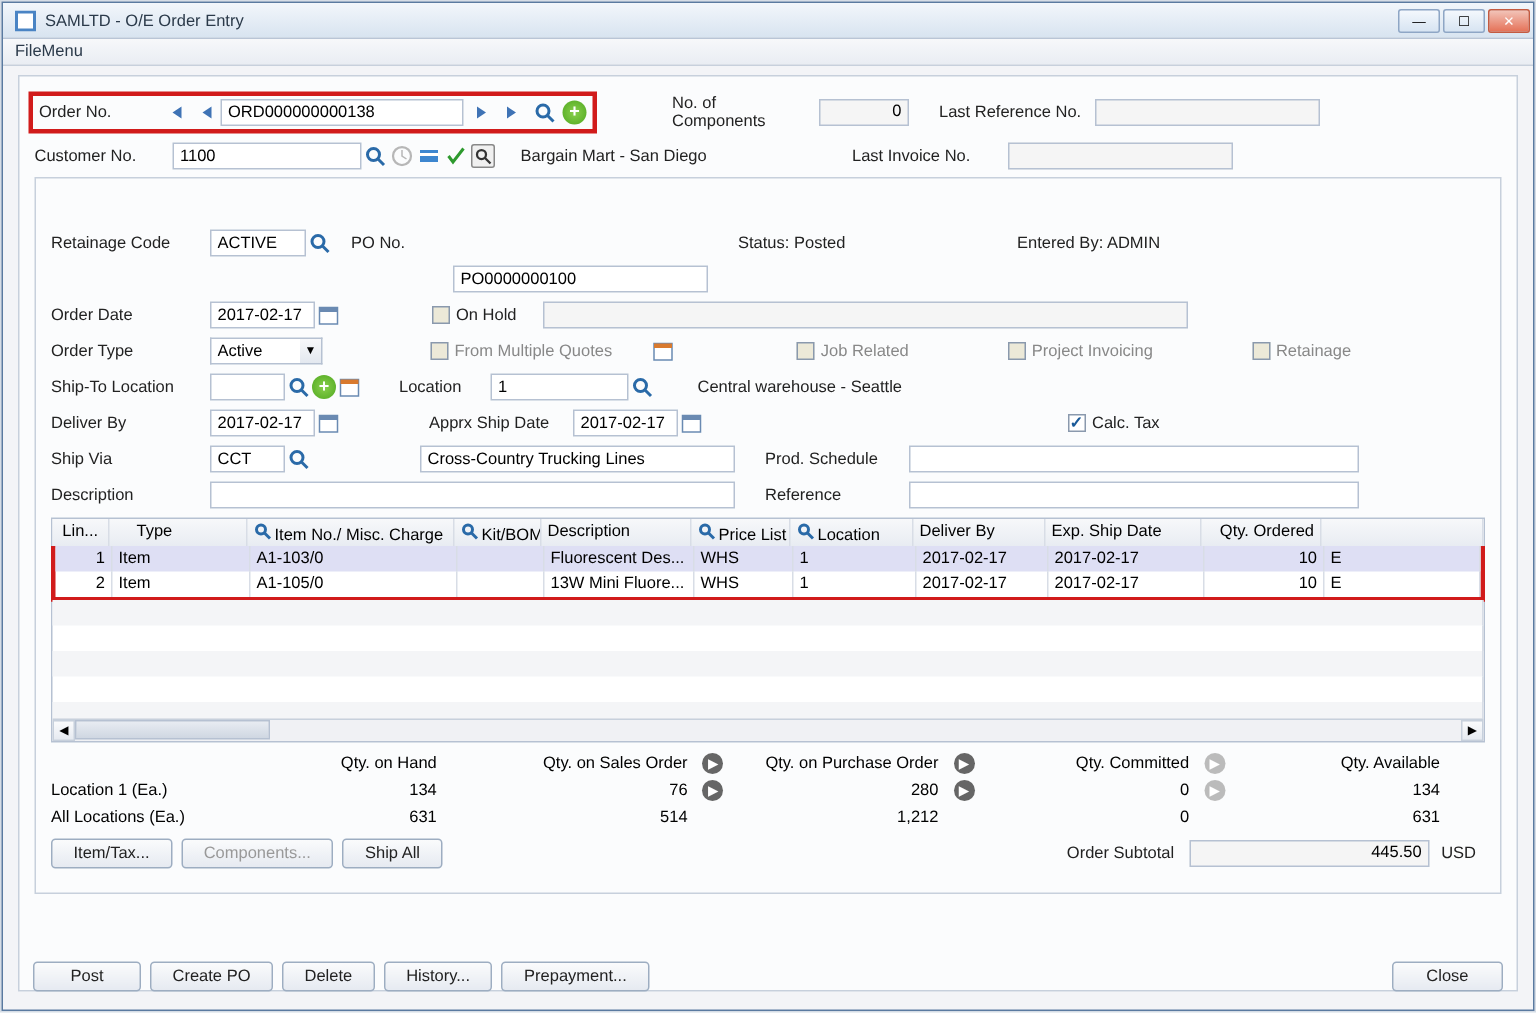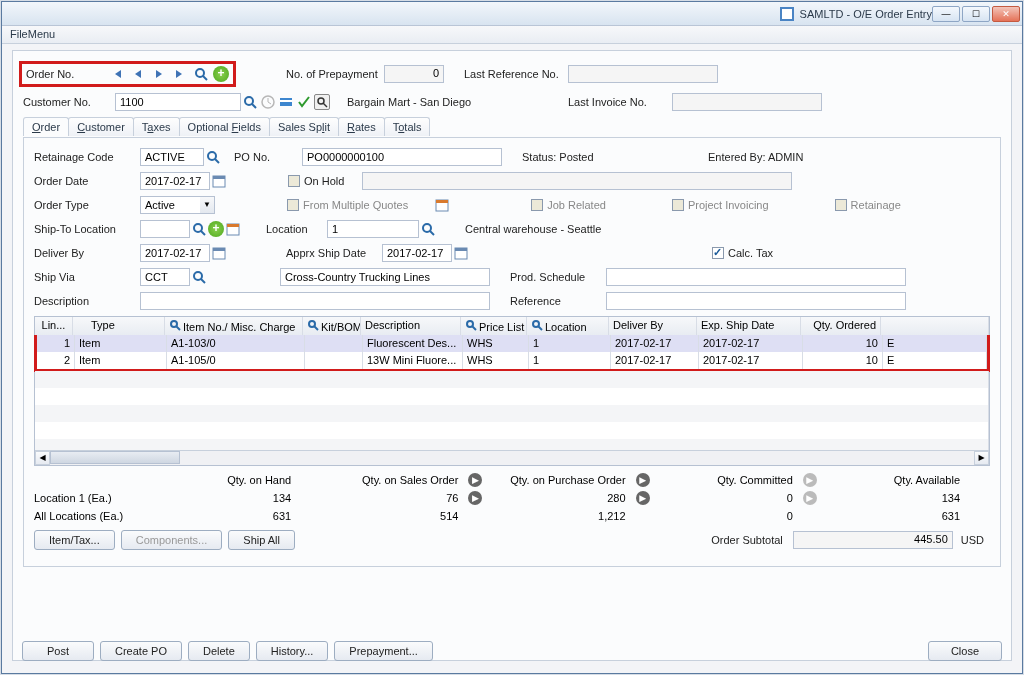--- a/index.html
+++ b/index.html
@@ -1,18 +1,18 @@
 <!DOCTYPE html>
 <html><head>
 <meta charset="utf-8">
 <style>
 *{box-sizing:border-box;font-family:"Segoe UI",Tahoma,sans-serif;font-size:11px;margin:0;padding:0}
 body{background:#d6dde6;width:1024px;height:675px;overflow:hidden}
 .window{border:1px solid #5a7aa0;background:#f3f4f7;height:673px;width:1022px;margin:1px}
-.titlebar{display:flex;align-items:center;justify-content:flex-end;height:24px;background:linear-gradient(#f2f6fb,#d8e4f0);border-bottom:1px solid #b9c5d6;padding:0 2px}
+.titlebar{display:flex;align-items:center;justify-content:space-between;height:24px;background:linear-gradient(#f2f6fb,#d8e4f0);border-bottom:1px solid #b9c5d6;padding:0 2px}
 .titlebar .title{display:flex;align-items:center;gap:4px;padding-left:4px;color:#2b3a4a}
 .titlebar .wbtns{display:flex;gap:2px}
 .wbtn{width:28px;height:16px;border:1px solid #8ea6c5;background:linear-gradient(#f4f8fd,#d7e4f2);border-radius:2px;font-size:9px;line-height:14px;text-align:center}
 .wbtn.close{background:linear-gradient(#f2c4b9,#e57258);border-color:#c45a40;color:#fff}
 .menubar{height:18px;background:linear-gradient(#f7f8fa,#e9edf3);border-bottom:1px solid #c7d0dc;padding:2px 8px;color:#2b3a4a}
 .inner{padding:6px 10px 10px 10px;background:#f3f4f7;height:calc(100% - 44px);position:relative}
 .panel{border:1px solid #c7d0dc;background:#fbfcfd;padding:10px 10px 6px 10px;position:relative;height:100%}
 .row{display:flex;align-items:center;margin-bottom:6px}
 .label{color:#222;margin-right:6px}
 .input{border:1px solid #b6c1d2;background:#fff;height:18px;padding:1px 4px}
@@ -81,41 +81,42 @@
                 <svg width="12" height="12">
                   <path d="M2 2v8M10 2l-6 4 6 4z" fill="#3f73b5"></path>
                 </svg>
               </span>
          <span class="icon">
                 <svg width="10" height="12">
                   <path d="M8 2l-6 4 6 4z" fill="#3f73b5"></path>
                 </svg>
               </span>
         </span>
+        <input class="input" style="width: 162px;" value="ORD000000000138">
         <span class="nav-group" style="margin-left:3px">
          <span class="icon">
                 <svg width="10" height="12">
                   <path d="M2 2l6 4-6 4z" fill="#3f73b5"></path>
                 </svg>
               </span>
          <span class="icon">
                 <svg width="12" height="12">
                   <path d="M10 2v8M2 2l6 4-6 4z" fill="#3f73b5"></path>
                 </svg>
               </span>
          <span class="icon zoom">
                 <svg width="14" height="14" fill="none" stroke-width="2">
                   <circle cx="6" cy="6" r="4"></circle>
                   <line x1="9" y1="9" x2="13" y2="13"></line>
                 </svg>
               </span>
          <span class="btnplus">+</span>
         </span>
       </div>
-      <span class="label" style="margin-left:50px;width:92px">No. of Prepayment</span>
+      <span class="label" style="margin-left:50px;width:92px">No. of Components</span>
       <span class="input ro" style="width:60px;text-align:right">0</span>
       <span class="label" style="margin-left:20px;width:98px">Last Reference No.</span>
       <input class="input ro" style="width: 150px;" value="">
     </div>
 
     <div class="row">
       <span class="label" style="width:86px">Customer No.</span>
       <input class="input" style="width: 126px;" value="1100">
       <span class="icon zoom">
             <svg width="14" height="14" fill="none" stroke-width="2">
@@ -144,42 +145,33 @@
             <svg width="12" height="12" fill="none" stroke="#333" stroke-width="1.5">
               <circle cx="5" cy="5" r="3"></circle>
               <line x1="7" y1="7" x2="11" y2="11"></line>
             </svg>
           </span>
       <span class="label" style="margin-left:16px;width:195px">Bargain Mart - San Diego</span>
       <span class="label" style="margin-left:20px;width:98px">Last Invoice No.</span>
       <input class="input ro" style="width: 150px;" value="">
     </div>
 
-    <div class="tabs">
-      <div class="tab active"><span class="u">O</span>rder</div>
-      <div class="tab"><span class="u">C</span>ustomer</div>
-      <div class="tab">T<span class="u">a</span>xes</div>
-      <div class="tab">Optional <span class="u">F</span>ields</div>
-      <div class="tab">Sales Sp<span class="u">l</span>it</div>
-      <div class="tab"><span class="u">R</span>ates</div>
-      <div class="tab">T<span class="u">o</span>tals</div>
-    </div>
 
     <div class="tabbody">
       <div class="row">
         <span class="label" style="width:100px">Retainage Code</span>
         <input class="input" style="width: 64px;" value="ACTIVE">
         <span class="icon zoom">
               <svg width="14" height="14" fill="none" stroke-width="2">
                 <circle cx="6" cy="6" r="4"></circle>
                 <line x1="9" y1="9" x2="13" y2="13"></line>
               </svg>
             </span>
         <span class="label" style="width:50px;margin-left:12px">PO No.</span>
-        <input class="input" style="width: 200px; margin-left: 12px;" value="PO0000000100">
+        <input class="input" style="width: 170px; margin-left: 12px; margin-top: 48px;" value="PO0000000100">
         <span class="label" style="margin-left:20px;width:180px">Status: Posted</span>
         <span class="label" style="width:160px">Entered By: ADMIN</span>
       </div>
       <div class="row">
         <span class="label" style="width:100px">Order Date</span>
         <input class="input" style="width: 70px;" value="2017-02-17">
         <span class="icon">
               <svg width="14" height="14">
                 <rect x="1" y="2" width="12" height="11" fill="#fff" stroke="#6a8ab2"></rect>
                 <rect x="1" y="2" width="12" height="3" fill="#6a8ab2"></rect>

